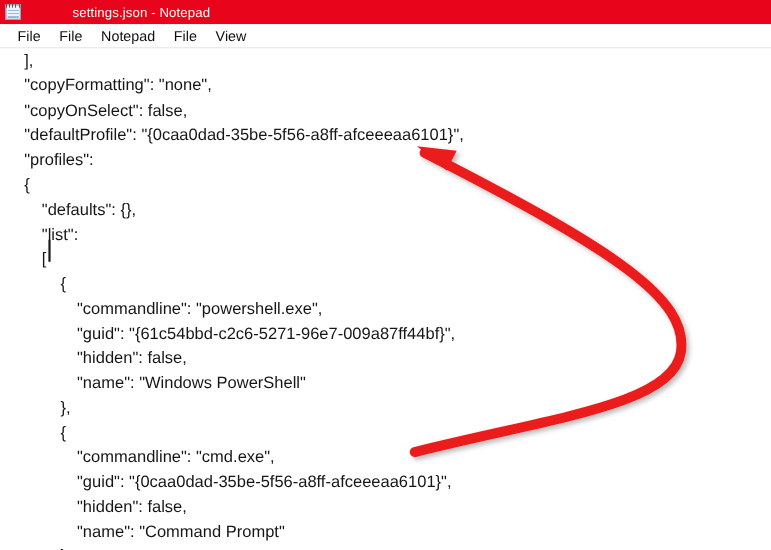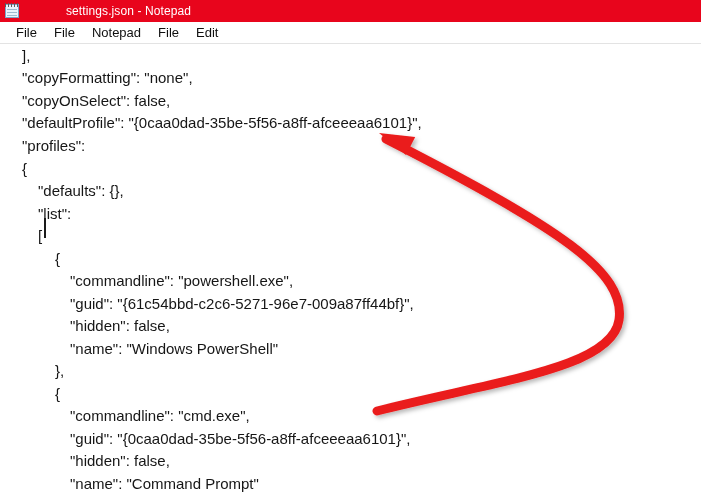--- a/index.html
+++ b/index.html
@@ -156,21 +156,21 @@
       <div class="rings"></div>
     </div>
     <div class="title-text">settings.json - Notepad</div>
   </div>
 
   <div class="menubar">
     <div class="menu-item">File</div>
     <div class="menu-item">File</div>
     <div class="menu-item">Notepad</div>
     <div class="menu-item">File</div>
-    <div class="menu-item">Edit</div>
+    <div class="menu-item">View</div>
   </div>
   <div class="menu-sep"></div>
 
   <div class="editor" id="editor">
 
     <div class="code-line" style="left: 22px; top: 2px; color: rgb(22, 22, 22);">],</div>
       <div class="code-line" style="left: 22px; top: 24px; color: rgb(22, 22, 22);">"copyFormatting": "none",</div>
       <div class="code-line" style="left: 22px; top: 47px; color: rgb(22, 22, 22);">"copyOnSelect": false,</div>
       <div class="code-line" style="left: 22px; top: 69px; color: rgb(22, 22, 22);">"defaultProfile": "{0caa0dad-35be-5f56-a8ff-afceeeaa6101}",</div>
       <div class="code-line" style="left: 22px; top: 92px; color: rgb(22, 22, 22);">"profiles":</div>

